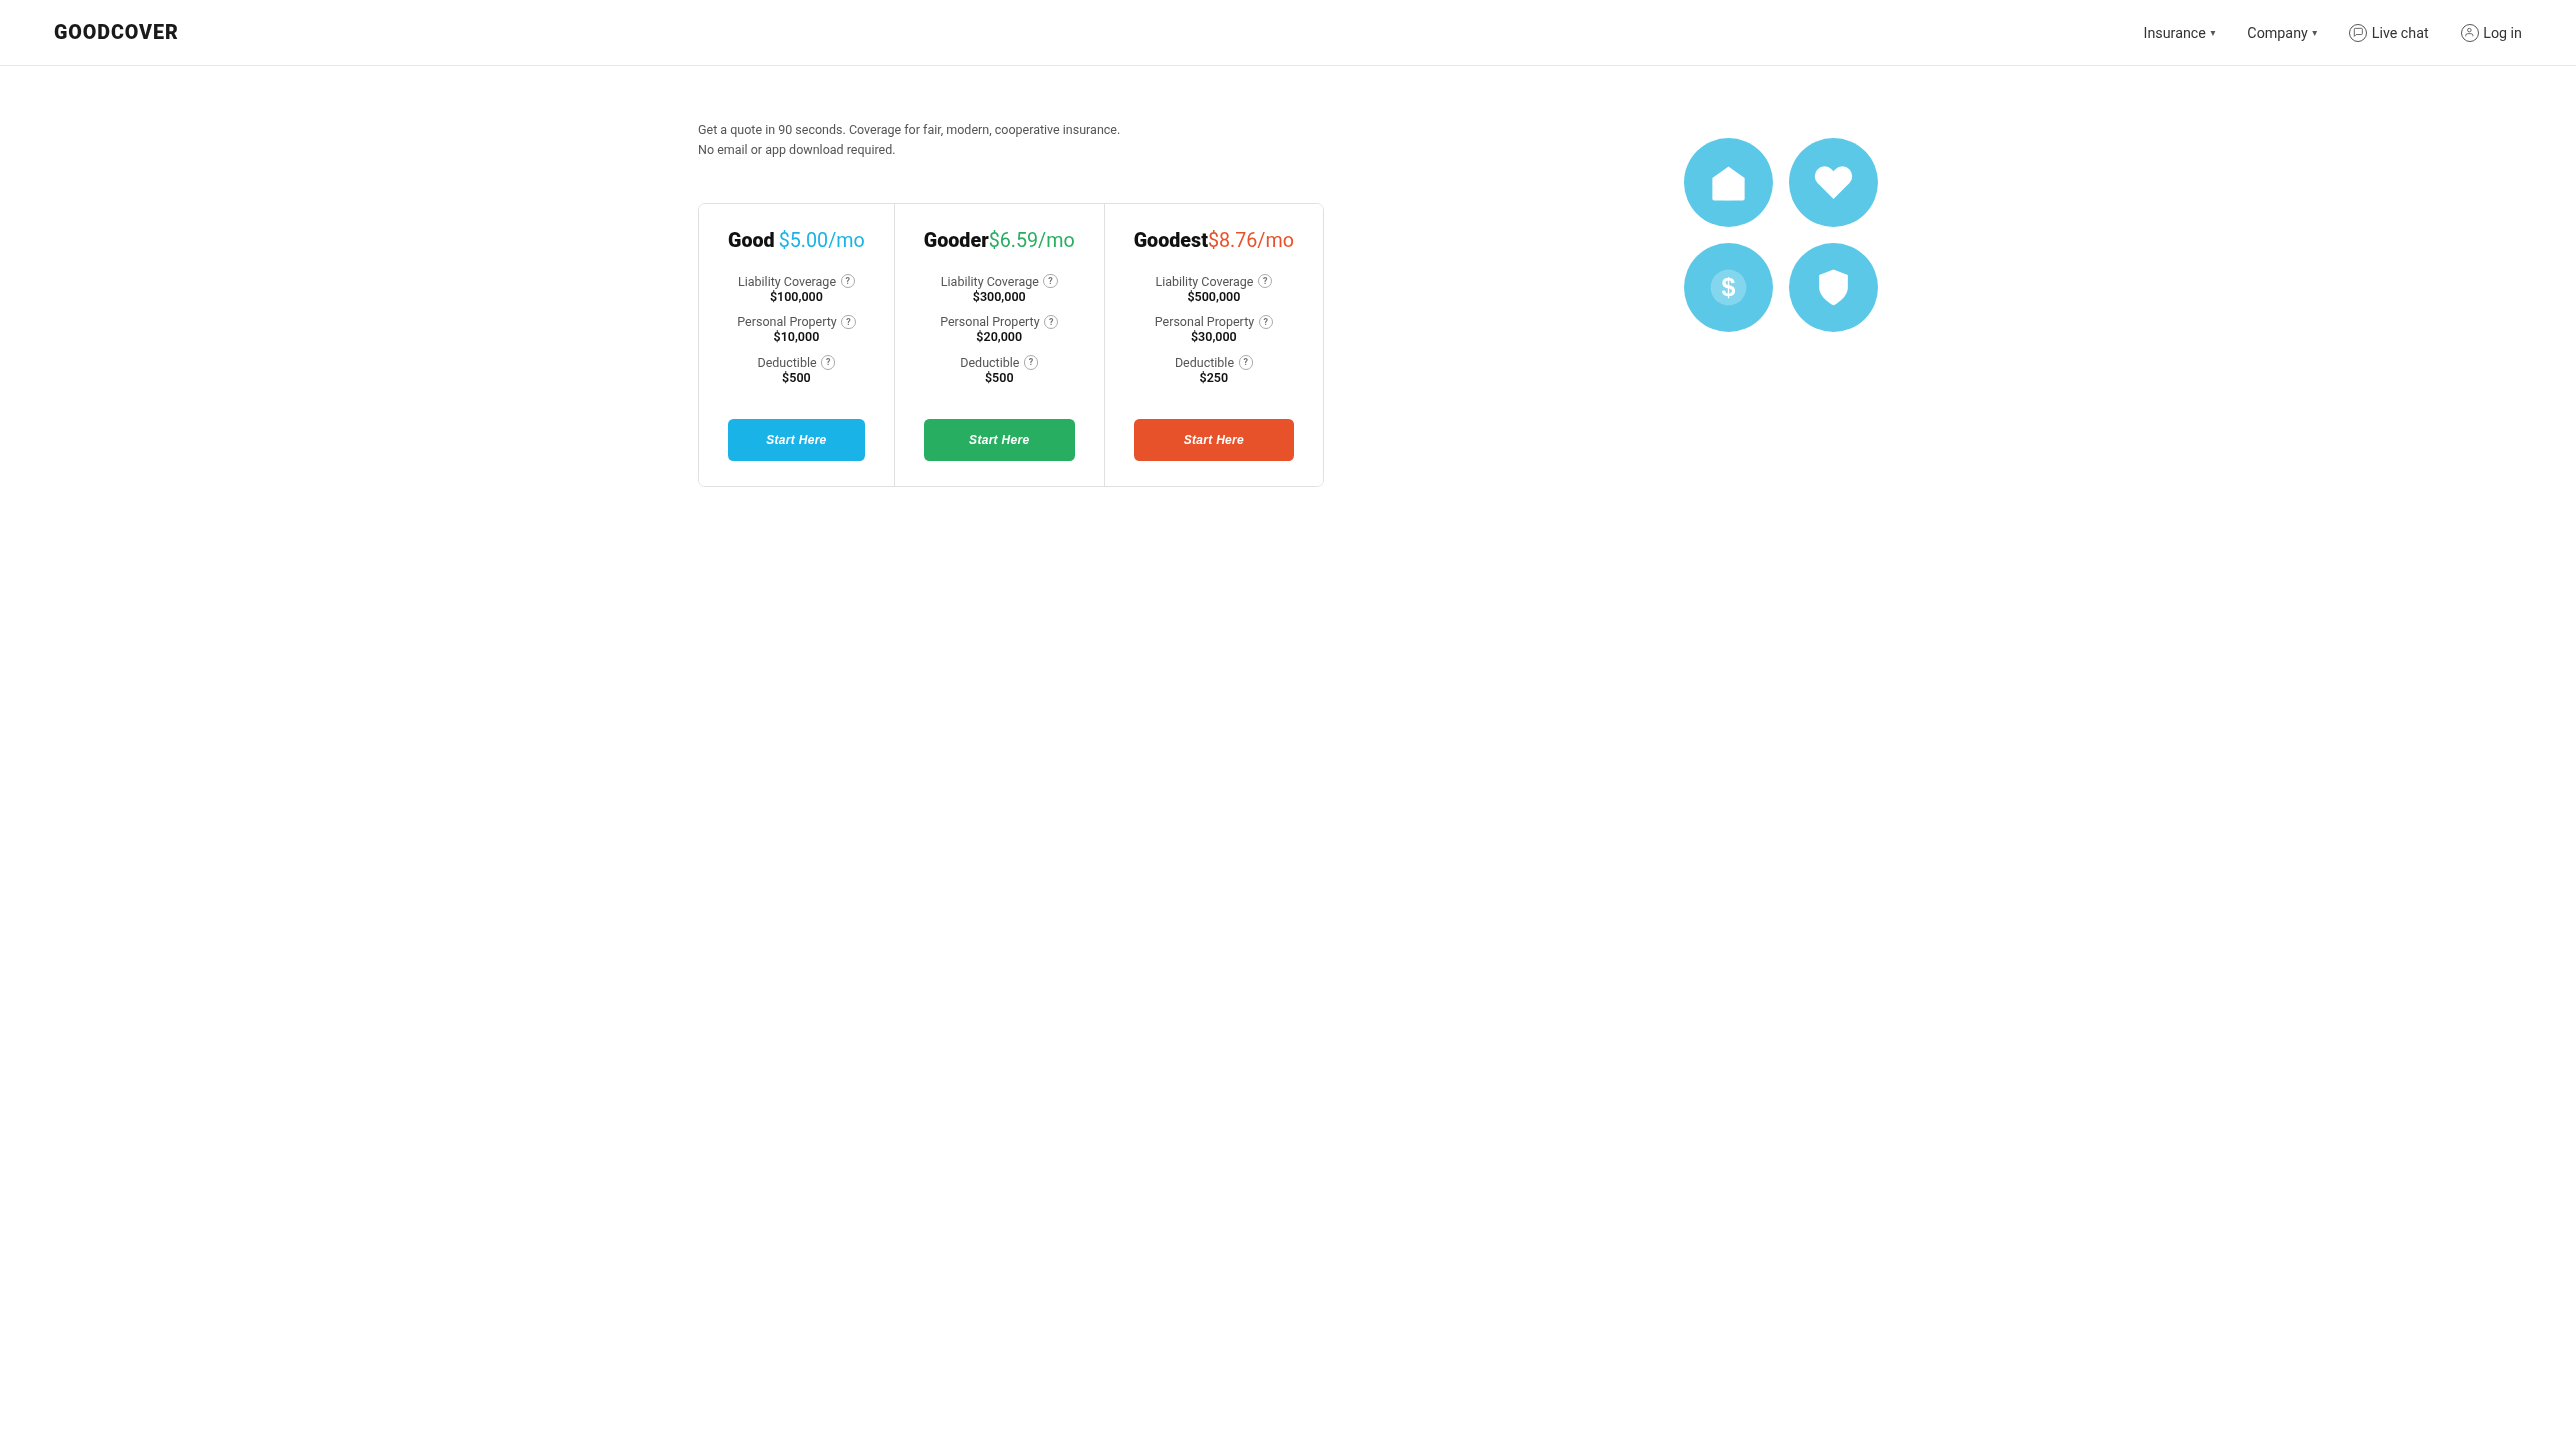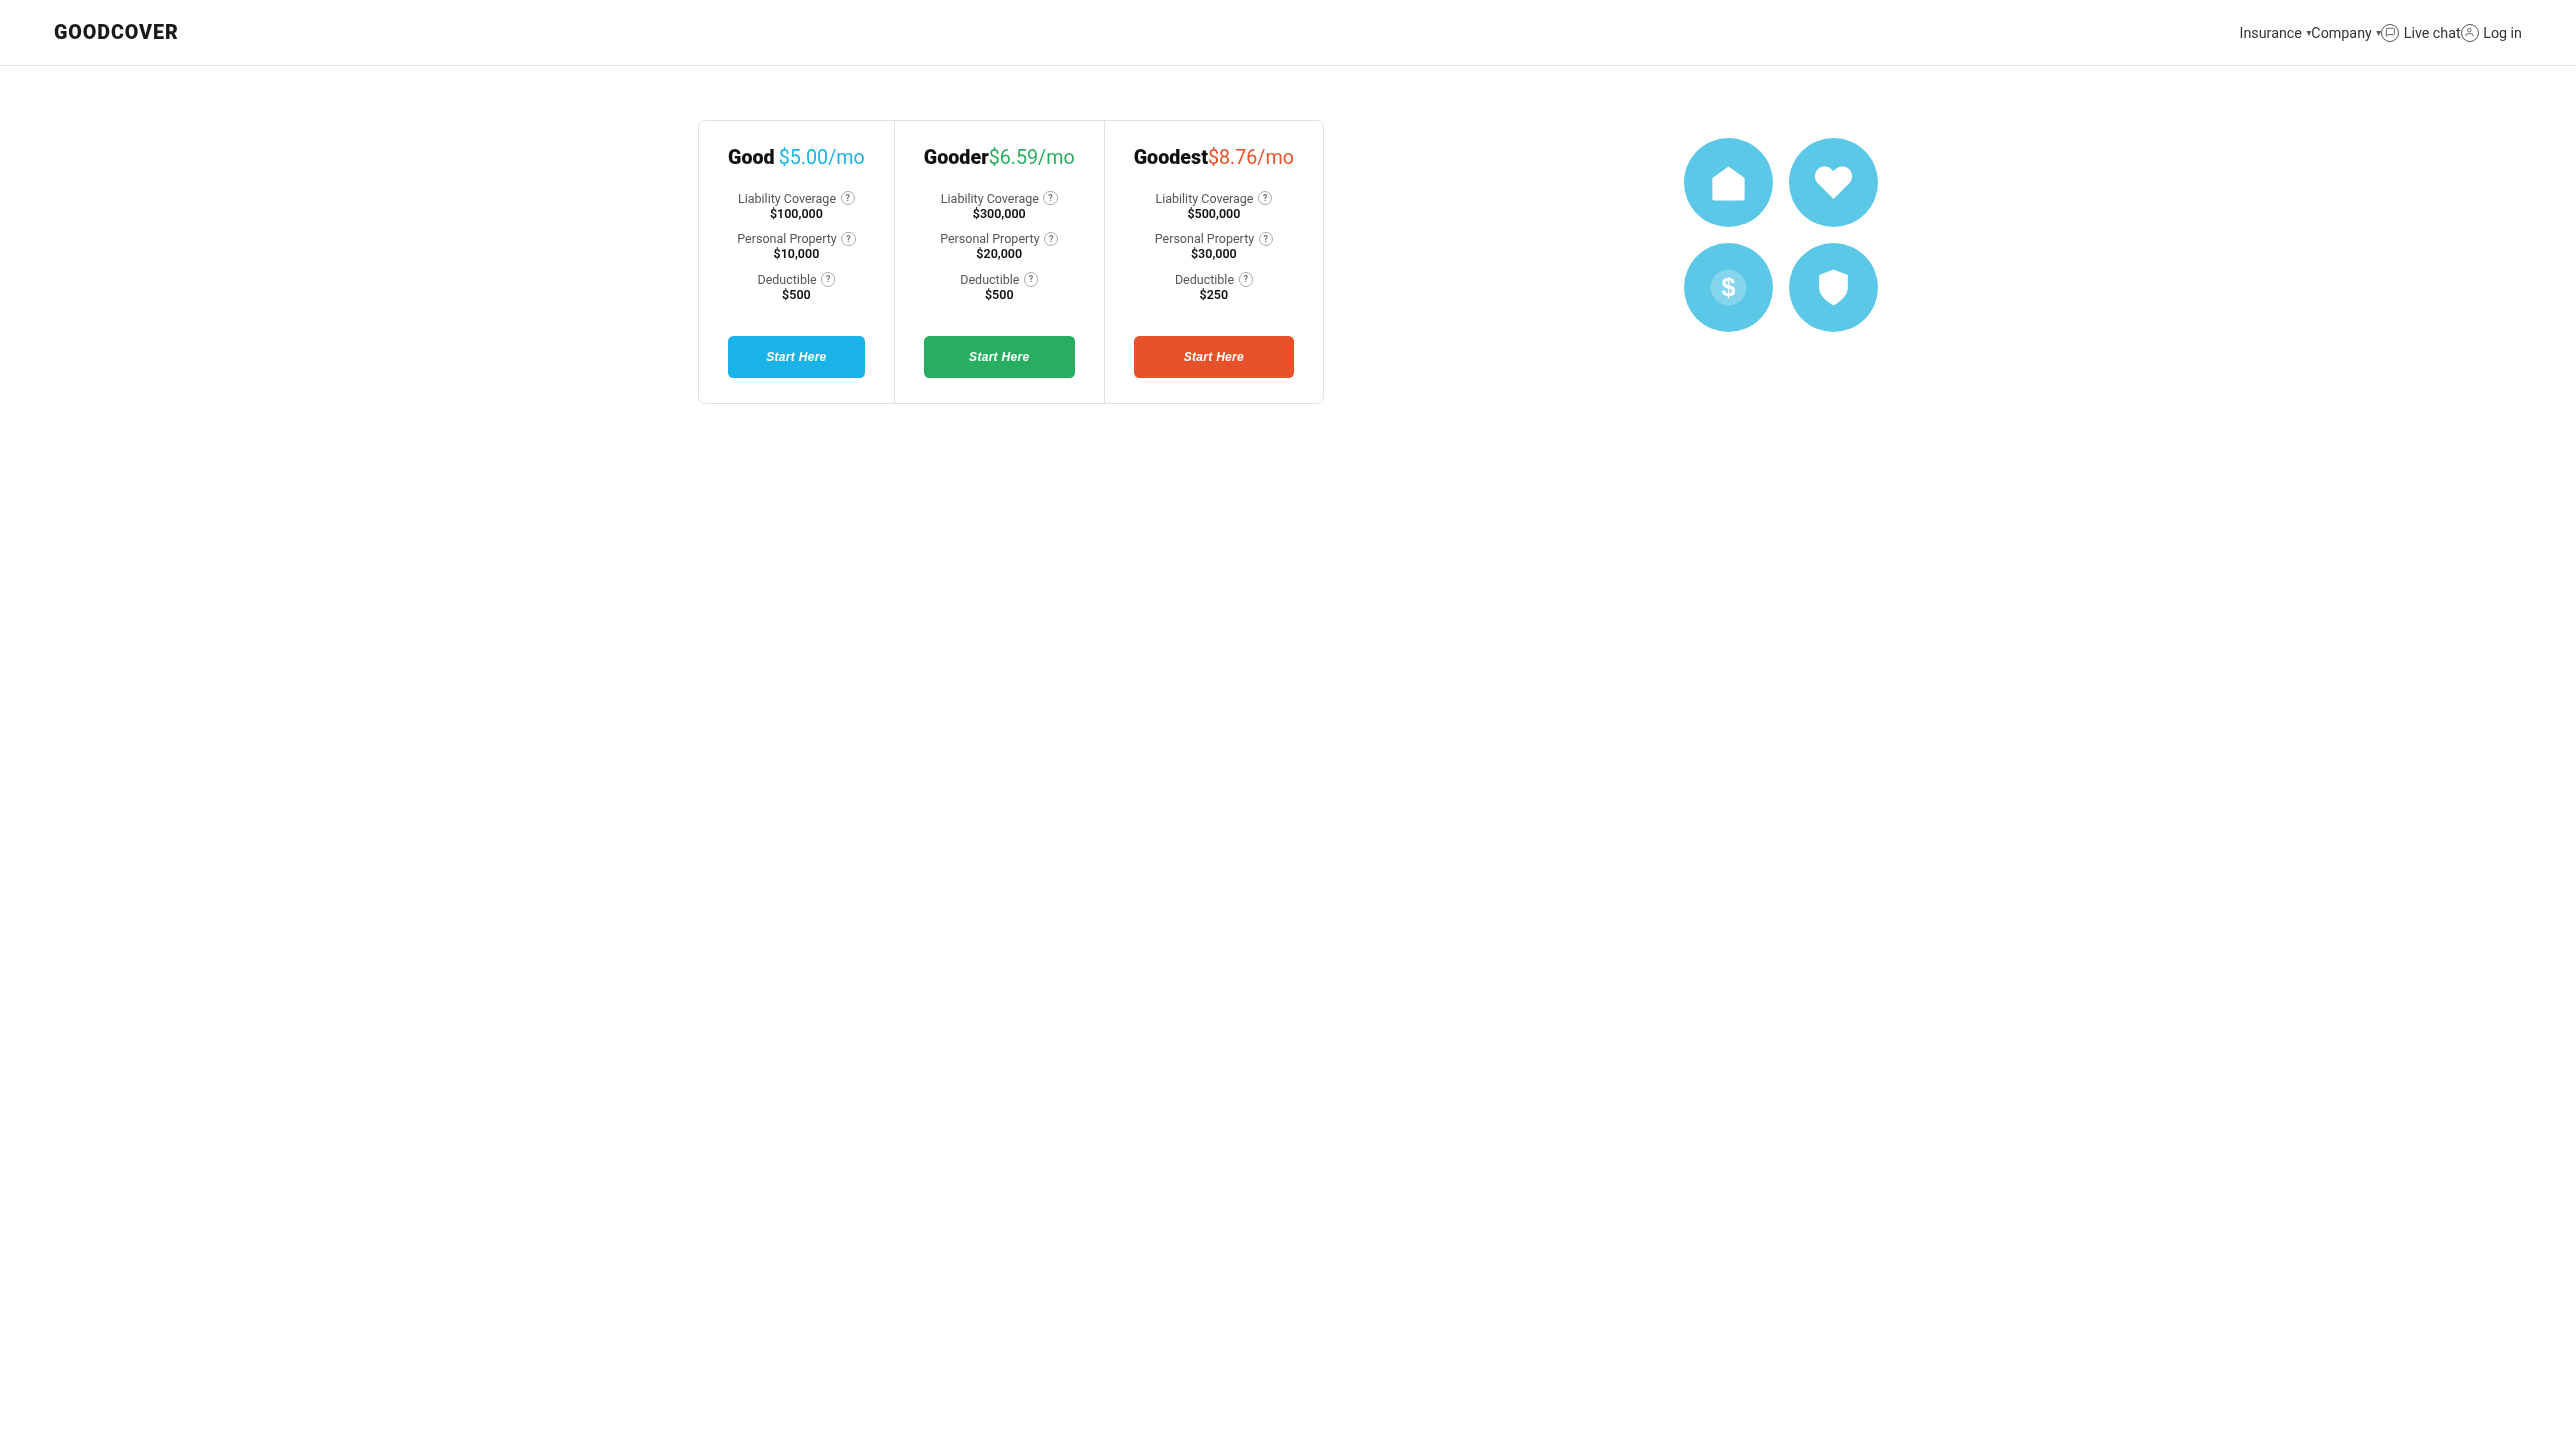--- a/index.html
+++ b/index.html
@@ -21,20 +21,21 @@
     }
     .nav-logo {
       font-size: 19.7px;
       font-weight: 900;
       letter-spacing: 0.9px;
       color: #1a1a1a;
     }
     .nav-links {
       display: flex;
       align-items: center;
+      gap: 32px;
     }
     .nav-link {
       display: flex;
       align-items: center;
       gap: 4.5px;
       font-size: 14.3px;
       color: #333;
       cursor: pointer;
       text-decoration: none;
     }
@@ -260,20 +261,24 @@
     </a>
 
   </div>
 </nav>
 
 <main>
   <div class="hero-left">
 
 
 
+    <p class="hero-sub">
+      <span>Get a quote in 90 seconds. Coverage for fair, modern, cooperative insurance.</span><br>
+      <span>No email or app download required.</span>
+    </p>
 
     <div class="pricing-section">
 
       <div class="plan-card">
         <div class="plan-header">
           <span class="plan-name">Good</span>
           <span class="plan-price price-blue">$5.00/mo</span>
         </div>
         <div class="plan-row">
           <span class="plan-row-label">

